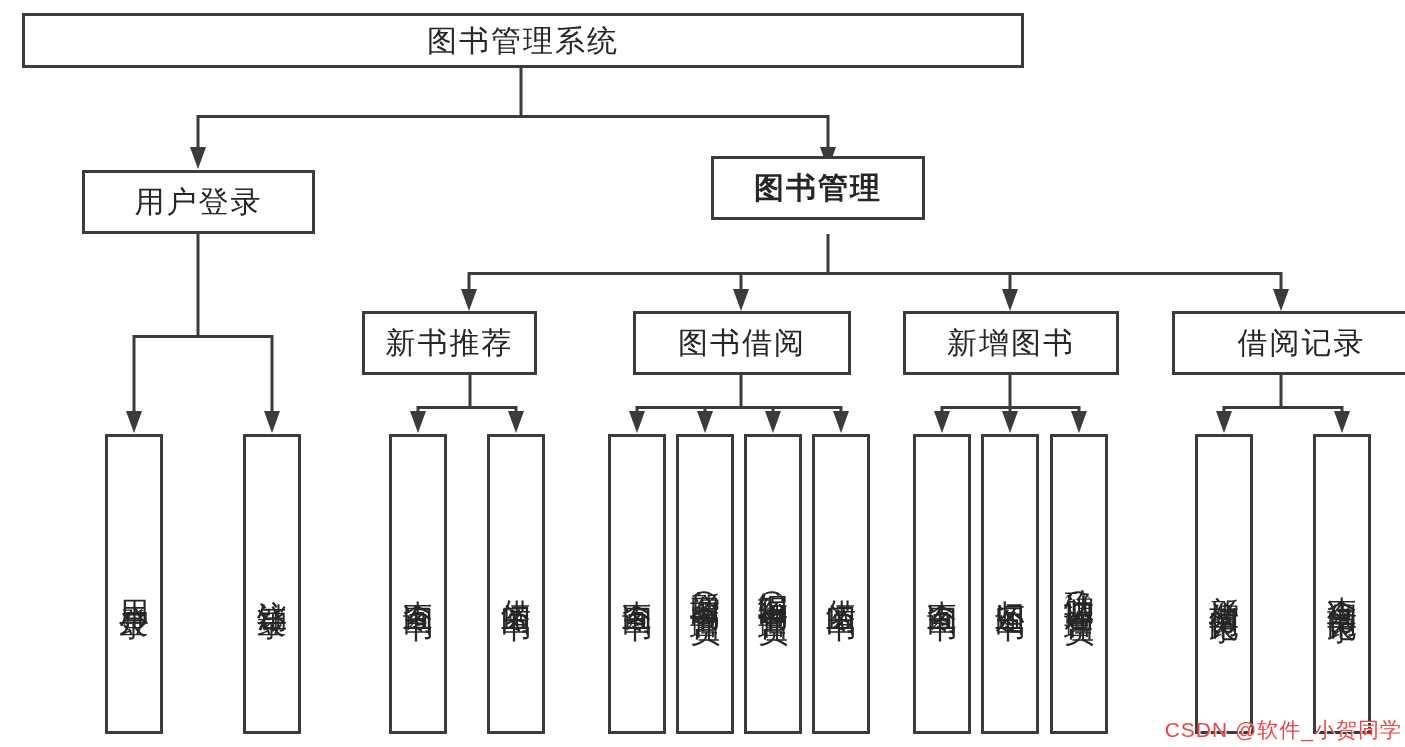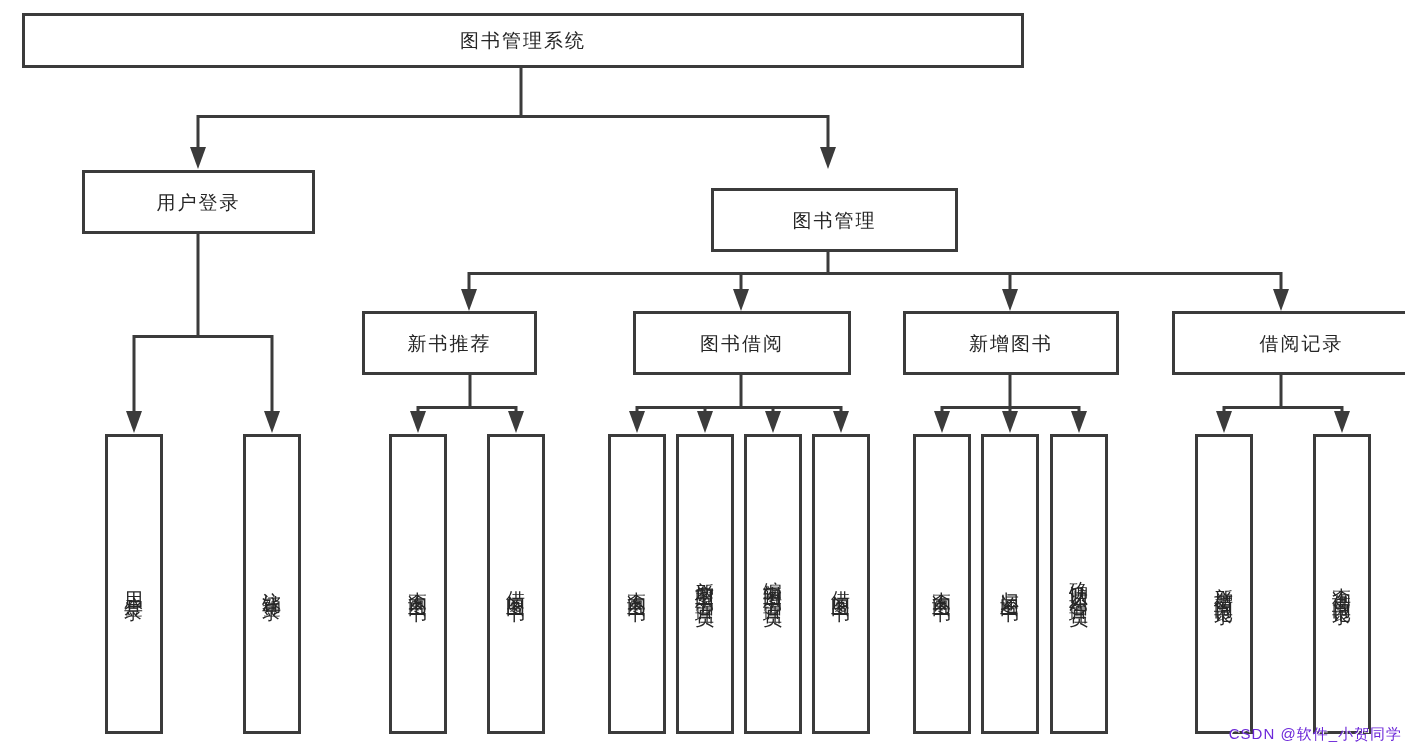--- a/index.html
+++ b/index.html
@@ -25,37 +25,37 @@
   }
   .box {
     position: absolute;
     box-sizing: border-box;
     border: 3px solid #3b3b3b;
     background: #ffffff;
     color: #262626;
     display: flex;
     align-items: center;
     justify-content: center;
-    font-size: 19px;
+    font-size: 30px;
     line-height: 1;
     letter-spacing: 2px;
     white-space: nowrap;
   }
   .vbox {
     writing-mode: vertical-rl;
     letter-spacing: 4px;
     white-space: normal;
     text-align: center;
   }
   .watermark {
     position: absolute;
     right: 3px;
     bottom: 3px;
-    color: #6d28d9;
-    font-size: 15px;
+    color: #ef4444;
+    font-size: 21px;
     letter-spacing: 1px;
     text-shadow: 1px 1px 0 #ffffff;
     z-index: 5;
   }
 </style>
 </head>
 <body>
 
 <div class="canvas">
 
@@ -100,21 +100,21 @@
       <polygon points="1002,411 1018,411 1010,433"></polygon>
       <polygon points="1071,411 1087,411 1079,433"></polygon>
       <polygon points="1216,411 1232,411 1224,433"></polygon>
       <polygon points="1334,411 1350,411 1342,433"></polygon>
     </g>
   </svg>
 
   <div class="box" style="left:22px; top:13px; width:1002px; height:55px;">图书管理系统</div>
 
   <div class="box" style="left:82px; top:170px; width:233px; height:64px;">用户登录</div>
-  <div class="box" style="left:711px; top:188px; width:247px; height:64px;">图书管理</div>
+  <div class="box" style="left:711px; top:156px; width:214px; height:64px;font-weight:bold;">图书管理</div>
 
   <div class="box" style="left:362px; top:311px; width:175px; height:64px;">新书推荐</div>
   <div class="box" style="left:633px; top:311px; width:218px; height:64px;">图书借阅</div>
   <div class="box" style="left:903px; top:311px; width:216px; height:64px;">新增图书</div>
   <div class="box" style="left:1172px; top:311px; width:259px; height:64px;">借阅记录</div>
 
   <div class="box vbox" style="left:105px; top:434px; width:58px; height:300px;">用户登录</div>
   <div class="box vbox" style="left:243px; top:434px; width:58px; height:300px;">注销登录</div>
 
   <div class="box vbox" style="left:389px; top:434px; width:58px; height:300px;">查询图书</div>

